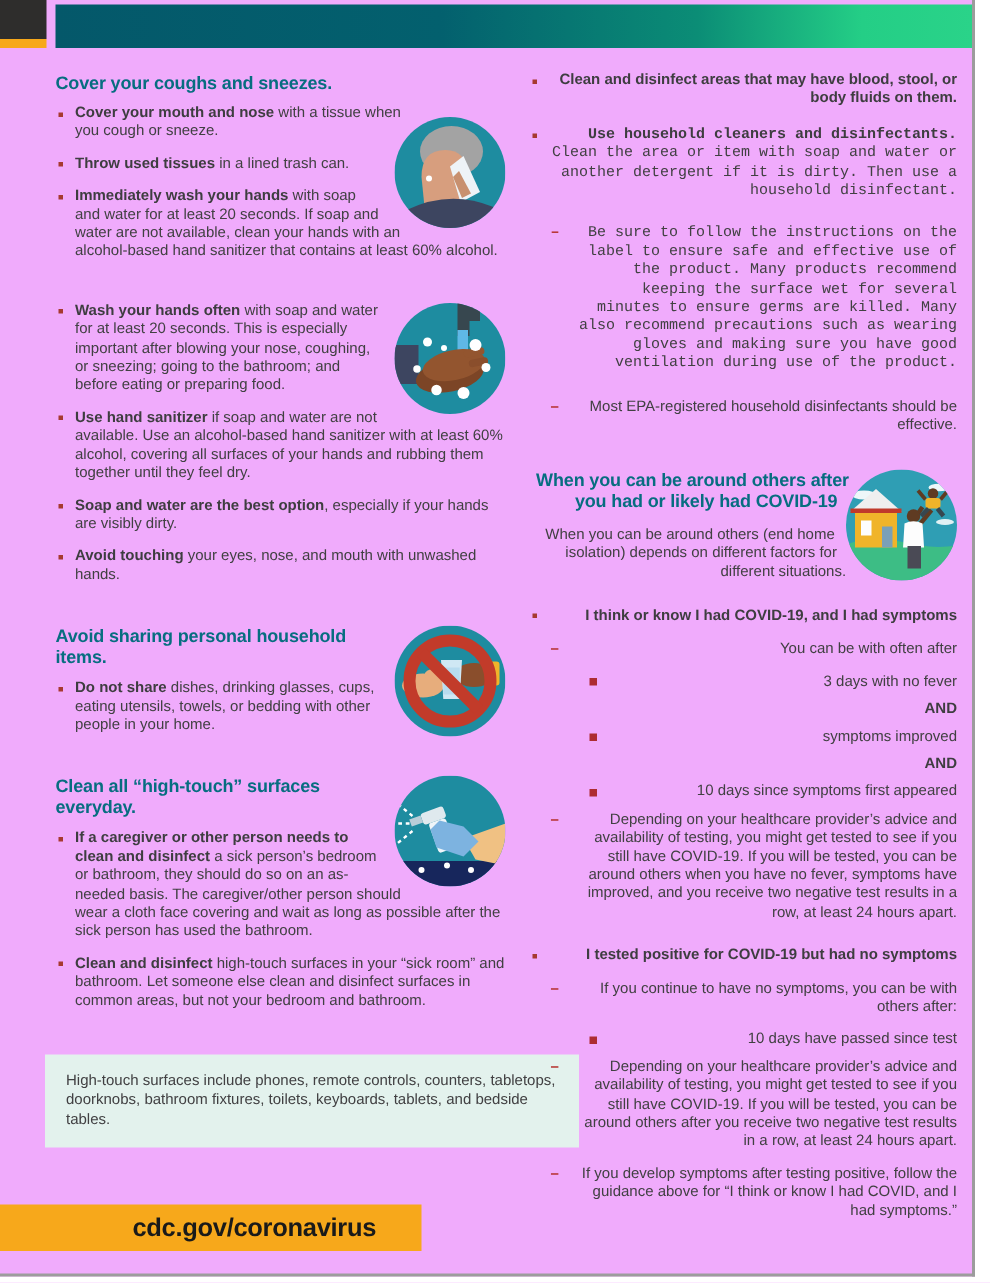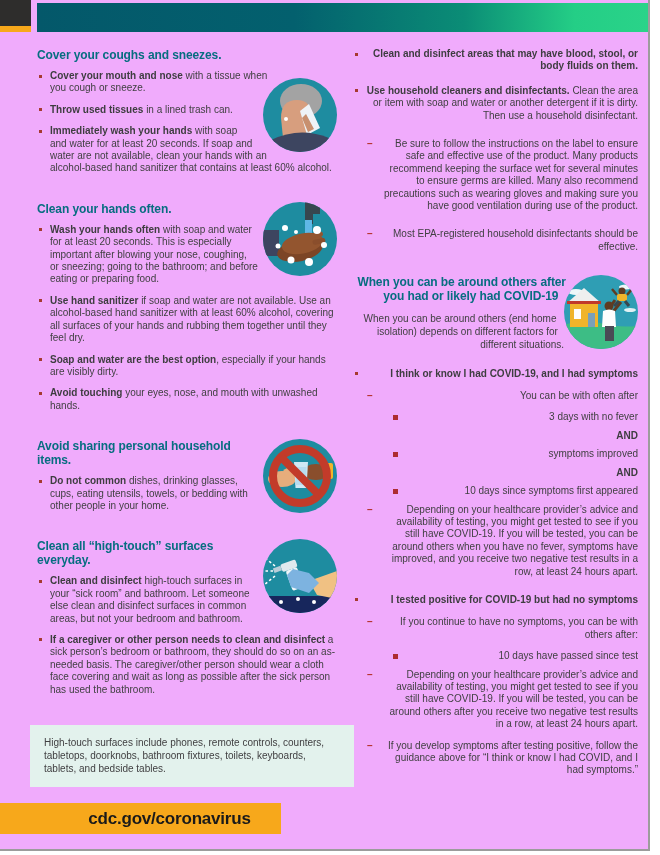--- a/index.html
+++ b/index.html
@@ -41,35 +41,35 @@
   .l2{padding-left:27px;}
   .l2::before{
     content:"\2013";position:absolute;left:14px;top:0;color:#b5312c;font-weight:bold;
   }
   .l3{padding-left:55px;margin-bottom:6px;}
   .l3::before{
     content:"";position:absolute;left:40px;top:3.5px;width:5px;height:5px;background:#ad2c31;
   }
   .and{padding-left:55px;margin:0 0 6px 0;font-size:10px;line-height:12.4px;font-weight:bold;color:#3e3d40;}
   .mb12{margin-bottom:12px;}
-  .mb16{margin-bottom:16px;}
+  .mb16{margin-bottom:16px;font-family:Liberation Mono, monospace;}
   .mb22{margin-bottom:22px;}
   .mt16{margin-top:16px;}
   .title{clear:right;margin-bottom:10px;}
   .intro{font-size:10px;line-height:12.8px;margin:0;}
   
   .icon-r{
     float:right;width:74px;height:74px;margin:0 0 6px 8px;
     shape-outside:circle(50%);
   }
   .icon-r svg{display:block;width:74px;height:74px;}
   .icon-a{margin-top:8px;}
   
   .infobox{
-    background:#e3f2ed;margin:20px 0 0 -7px;padding:12px 14px;width:324px;box-sizing:border-box;
+    background:#e3f2ed;margin:20px 0 0 -7px;padding:12px 14px;width:356px;box-sizing:border-box;
     font-size:10px;line-height:12.8px;color:#414042;
   }
   
   .footer-band{
     position:absolute;left:0;bottom:15px;width:281px;height:31px;background:#f7a81b;
     display:flex;align-items:center;justify-content:center;box-sizing:border-box;padding-left:58px;
   }
   .cdc-link{
     font-size:17px;font-weight:bold;color:#1a1a1a;text-decoration:none;letter-spacing:-0.2px;
   }
@@ -144,21 +144,20 @@
               <circle cx="22" cy="26" r="3" fill="#fff"></circle>
                 <circle cx="33" cy="30" r="2" fill="#fff"></circle>
               <circle cx="54" cy="28" r="4" fill="#fff"></circle>
                 <circle cx="61" cy="43" r="3" fill="#fff"></circle>
               <circle cx="15" cy="44" r="2.5" fill="#fff"></circle>
                 <circle cx="28" cy="58" r="3.5" fill="#fff"></circle>
               <circle cx="46" cy="60" r="4" fill="#fff"></circle>
             </g>
           </svg>
         </span>
-        <h2 class="h-teal">Clean your hands often.</h2>
         <div class="bl l1">
           <p><b>Wash your hands often</b><span> with soap and water for at least 20 seconds. This is especially important after blowing your nose, coughing, or sneezing; going to the bathroom; and before eating or preparing food.</span></p>
         </div>
         <div class="bl l1">
           <p><b>Use hand sanitizer</b><span> if soap and water are not available. Use an alcohol-based hand sanitizer with at least 60% alcohol, covering all surfaces of your hands and rubbing them together until they feel dry.</span></p>
         </div>
         <div class="bl l1">
           <p><b>Soap and water are the best option</b><span>, especially if your hands are visibly dirty.</span></p>
         </div>
         <div class="bl l1">
@@ -182,21 +181,21 @@
               <ellipse cx="53" cy="33" rx="13" ry="8" fill="#8a4e2c"></ellipse>
               <path d="M31 23 h14 l-1.5 26 h-11 z" fill="#cfe8f4"></path>
               <rect x="32.5" y="28" width="11" height="18" fill="#b7dcef"></rect>
               <circle cx="37" cy="37" r="27" fill="none" stroke="#c23b2a" stroke-width="8"></circle>
               <line x1="18" y1="18" x2="56" y2="56" stroke="#c23b2a" stroke-width="8"></line>
             </g>
           </svg>
         </span>
         <h2 class="h-teal">Avoid sharing personal household items.</h2>
         <div class="bl l1">
-          <p><b>Do not common</b><span> dishes, drinking glasses, cups, eating utensils, towels, or bedding with other people in your home.</span></p>
+          <p><b>Do not share</b><span> dishes, drinking glasses, cups, eating utensils, towels, or bedding with other people in your home.</span></p>
         </div>
       </div>
 
       <div class="sec">
         <span class="icon-r">
           <svg viewBox="0 0 74 74">
             <defs>
                 <clipPath id="cp4">
                   <circle cx="37" cy="37" r="37"></circle>
                 </clipPath>
@@ -217,24 +216,24 @@
               <g stroke="#fff" stroke-width="1.6" stroke-dasharray="2.5 2.5">
                 <line x1="12" y1="27" x2="1" y2="18"></line>
                 <line x1="10" y1="32" x2="-2" y2="32"></line>
                 <line x1="12" y1="37" x2="1" y2="46"></line>
               </g>
             </g>
           </svg>
         </span>
         <h2 class="h-teal">Clean all “high-touch” surfaces everyday.</h2>
         <div class="bl l1">
+          <p><b>If a caregiver or other person needs to clean and disinfect</b><span> a sick person’s bedroom or bathroom, they should do so on an as-needed basis. The caregiver/other person should wear a cloth face covering and wait as long as possible after the sick person has used the bathroom.</span></p>
+        </div>
+        <div class="bl l1">
           <p><b>Clean and disinfect</b><span> high-touch surfaces in your “sick room” and bathroom. Let someone else clean and disinfect surfaces in common areas, but not your bedroom and bathroom.</span></p>
-        </div>
-        <div class="bl l1">
-          <p><b>If a caregiver or other person needs to clean and disinfect</b><span> a sick person’s bedroom or bathroom, they should do so on an as-needed basis. The caregiver/other person should wear a cloth face covering and wait as long as possible after the sick person has used the bathroom.</span></p>
         </div>
       </div>
 
       <div class="infobox">
         <p>High-touch surfaces include phones, remote controls, counters, tabletops, doorknobs, bathroom fixtures, toilets, keyboards, tablets, and bedside tables.</p>
       </div>
 
     </div>
 
     <div class="col-right">

